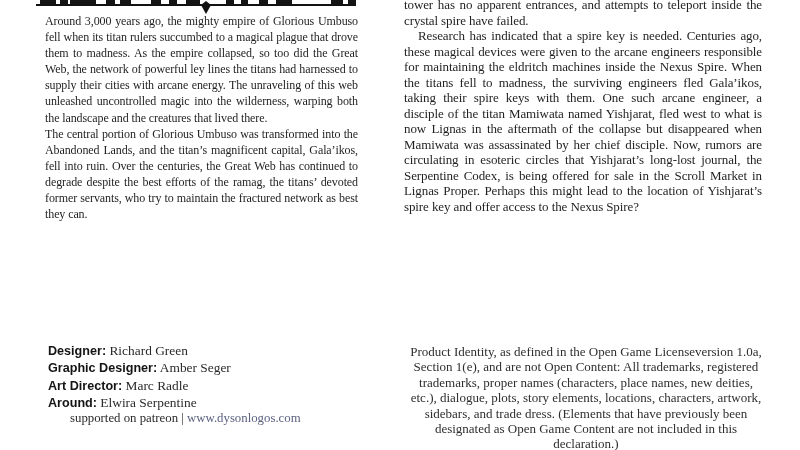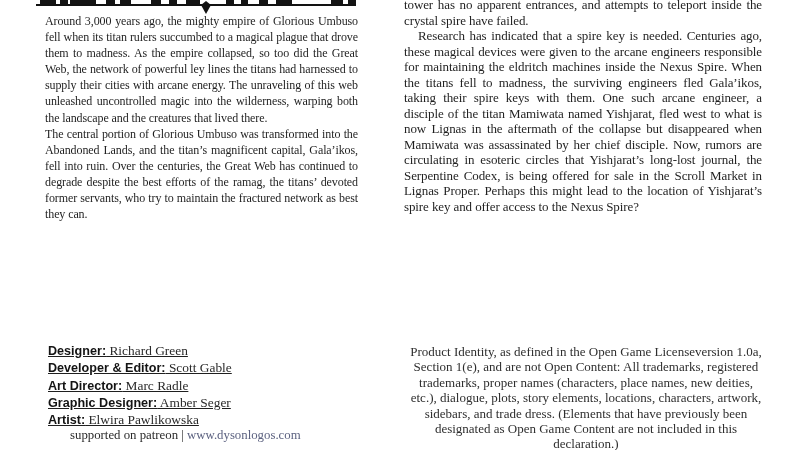--- a/index.html
+++ b/index.html
@@ -34,21 +34,21 @@
   }
   .col-right {
     left: 404px; top: -3px; width: 358px;
     font-size: 13px; line-height: 15.5px; letter-spacing: -0.1px;
   }
   .col p.indent { text-indent: 14px; }
   .it { }
 
   
   .credits { position: absolute; left: 48px; top: 341px; width: 330px; }
-  .credit-row { height: 17.3px; white-space: nowrap; text-decoration: underline; }
+  .credit-row { height: 17.3px; white-space: nowrap; }
   .credit-label {
     font-family: "Liberation Sans", sans-serif;
     font-weight: bold; font-size: 12.6px; color: #141414;
   }
   .credit-value { font-size: 13.4px; color: #2a2a2a; }
   .patreon-line {
     margin-left: 22px; margin-top: 1px;
     font-size: 12.8px; line-height: 15px; color: #2a2a2a; white-space: nowrap;
   }
   .patreon-line a { color: #5c6280; text-decoration: none; }
@@ -92,23 +92,22 @@
   </div>
 
 <div class="col col-right">
     <p><span>tower has no apparent entrances, and attempts to teleport inside the crystal spire have failed.</span></p>
     <p class="indent"><span>Research has indicated that a </span><span class="it">spire key</span><span> is needed. Centuries ago, these magical devices were given to the arcane engineers responsible for maintaining the eldritch machines inside the Nexus Spire. When the titans fell to madness, the surviving engineers fled Gala’ikos, taking their </span><span class="it">spire keys</span><span> with them. One such arcane engineer, a disciple of the titan Mamiwata named Yishjarat, fled west to what is now Lignas in the aftermath of the collapse but disappeared when Mamiwata was assassinated by her chief disciple. Now, rumors are circulating in esoteric circles that Yishjarat’s long-lost journal, the </span><span class="it">Serpentine Codex</span><span>, is being offered for sale in the Scroll Market in Lignas Proper. Perhaps this might lead to the location of Yishjarat’s </span><span class="it">spire key</span><span> and offer access to the Nexus Spire?</span></p>
   </div>
 
 <div class="credits">
   <div id="credits-rows">
       <div class="credit-row"><span class="credit-label">Designer:</span><span class="credit-value"> Richard Green</span></div>
-      <div class="credit-row"><span class="credit-label">Developer &amp; Editor:</span><span class="credit-value"> Scott Gable</span></div>
+      <div class="credit-row"><span class="credit-label">Graphic Designer:</span><span class="credit-value"> Amber Seger</span></div>
       <div class="credit-row"><span class="credit-label">Art Director:</span><span class="credit-value"> Marc Radle</span></div>
-      <div class="credit-row"><span class="credit-label">Graphic Designer:</span><span class="credit-value"> Amber Seger</span></div>
-      <div class="credit-row"><span class="credit-label">Artist:</span><span class="credit-value"> Elwira Pawlikowska</span></div>
+      <div class="credit-row"><span class="credit-label">Around:</span><span class="credit-value"> Elwira Serpentine</span></div>
     </div>
   <div class="patreon-line">
     <span>supported on patreon | </span><a href="#">www.dysonlogos.com</a>
   </div>
 </div>
 
 <div class="legal">Product Identity, as defined in the Open Game Licenseversion 1.0a, Section 1(e), and are not Open Content: All trademarks, registered trademarks, proper names (characters, place names, new deities, etc.), dialogue, plots, story elements, locations, characters, artwork, sidebars, and trade dress. (Elements that have previously been designated as Open Game Content are not included in this declaration.)</div>
 
 </body></html>

